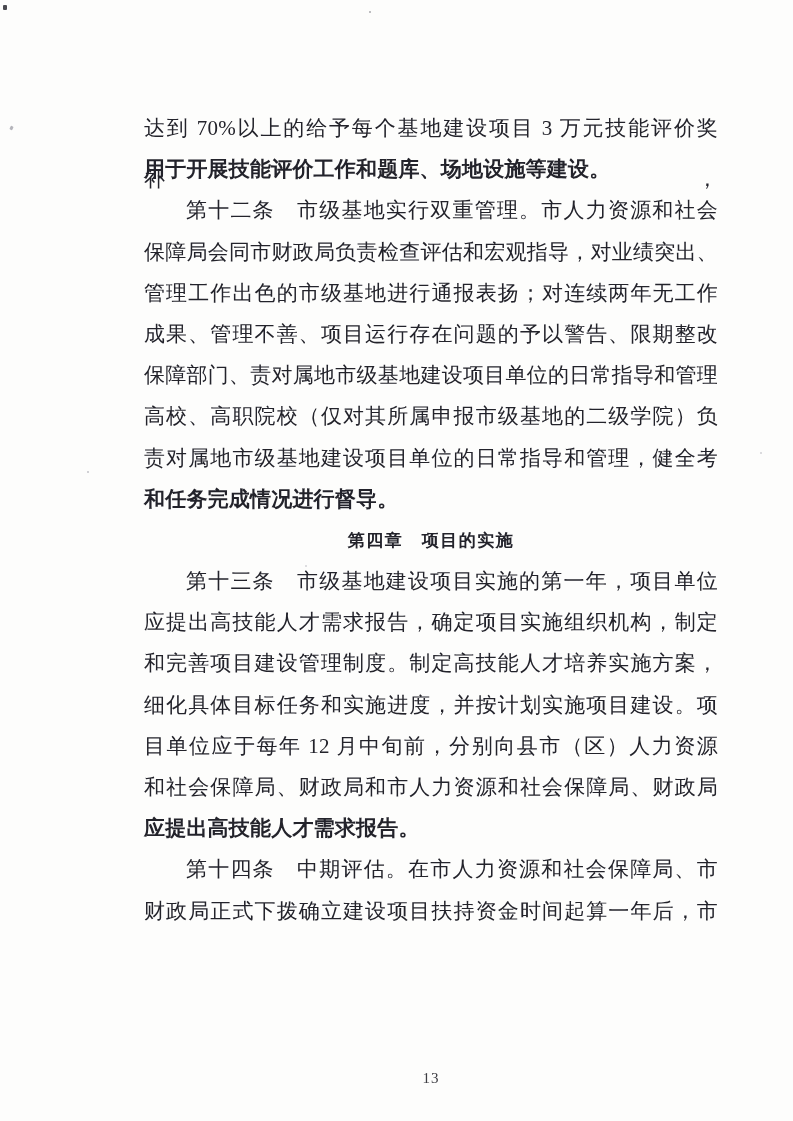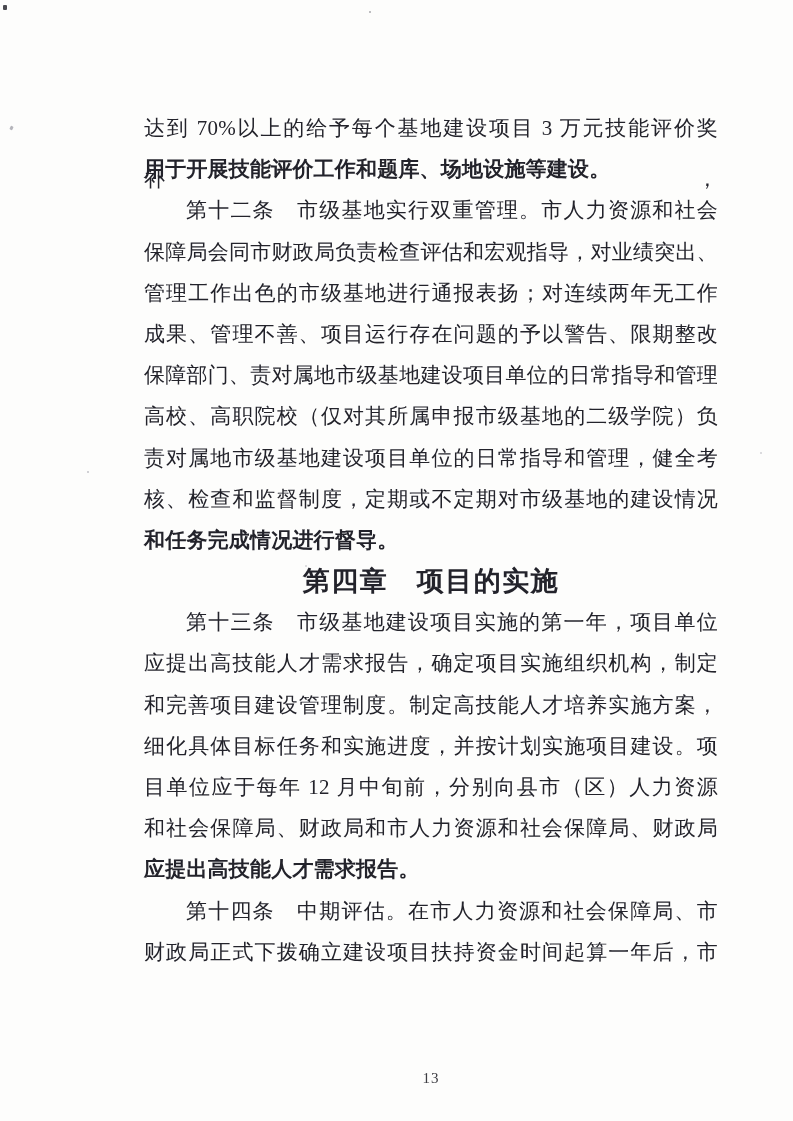--- a/index.html
+++ b/index.html
@@ -42,21 +42,21 @@
   .line.end {
     text-align: left;
     font-weight: bold;
   }
   .line.indent {
     padding-left: 42px;
   }
   .line.heading {
     font-family: "Liberation Sans", "DejaVu Sans", sans-serif;
     font-weight: bold;
-    font-size: 27px;
+    font-size: 17px;
     text-align: center;
     text-align-last: center;
     letter-spacing: 1.5px;
     white-space: normal;
     padding-left: 0;
   }
   .page-number {
     position: absolute;
     left: 144px;
     width: 574px;
@@ -93,21 +93,20 @@
   <div class="textblock">
       <div class="line fill">达到 70%以上的给予每个基地建设项目 3 万元技能评价奖补，</div>
       <div class="line end">用于开展技能评价工作和题库、场地设施等建设。</div>
       <div class="line fill indent">第十二条　市级基地实行双重管理。市人力资源和社会</div>
       <div class="line fill">保障局会同市财政局负责检查评估和宏观指导，对业绩突出、</div>
       <div class="line fill">管理工作出色的市级基地进行通报表扬；对连续两年无工作</div>
       <div class="line fill">成果、管理不善、项目运行存在问题的予以警告、限期整改</div>
       <div class="line fill">保障部门、责对属地市级基地建设项目单位的日常指导和管理</div>
       <div class="line fill">高校、高职院校（仅对其所属申报市级基地的二级学院）负</div>
       <div class="line fill">责对属地市级基地建设项目单位的日常指导和管理，健全考</div>
-      <div class="line fill">核、检查和监督制度，定期或不定期对市级基地的建设情况</div>
       <div class="line end">和任务完成情况进行督导。</div>
       <div class="line heading">第四章　项目的实施</div>
       <div class="line fill indent">第十三条　市级基地建设项目实施的第一年，项目单位</div>
       <div class="line fill">应提出高技能人才需求报告，确定项目实施组织机构，制定</div>
       <div class="line fill">和完善项目建设管理制度。制定高技能人才培养实施方案，</div>
       <div class="line fill">细化具体目标任务和实施进度，并按计划实施项目建设。项</div>
       <div class="line fill">目单位应于每年 12 月中旬前，分别向县市（区）人力资源</div>
       <div class="line fill">和社会保障局、财政局和市人力资源和社会保障局、财政局</div>
       <div class="line end">应提出高技能人才需求报告。</div>
       <div class="line fill indent">第十四条　中期评估。在市人力资源和社会保障局、市</div>

